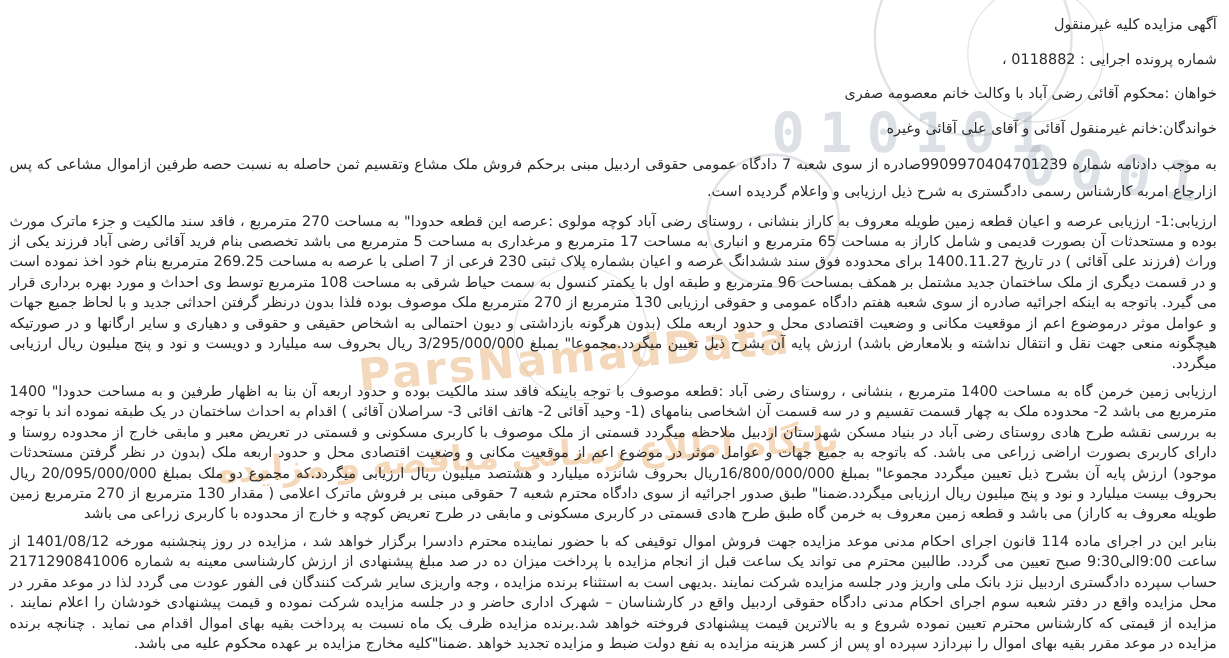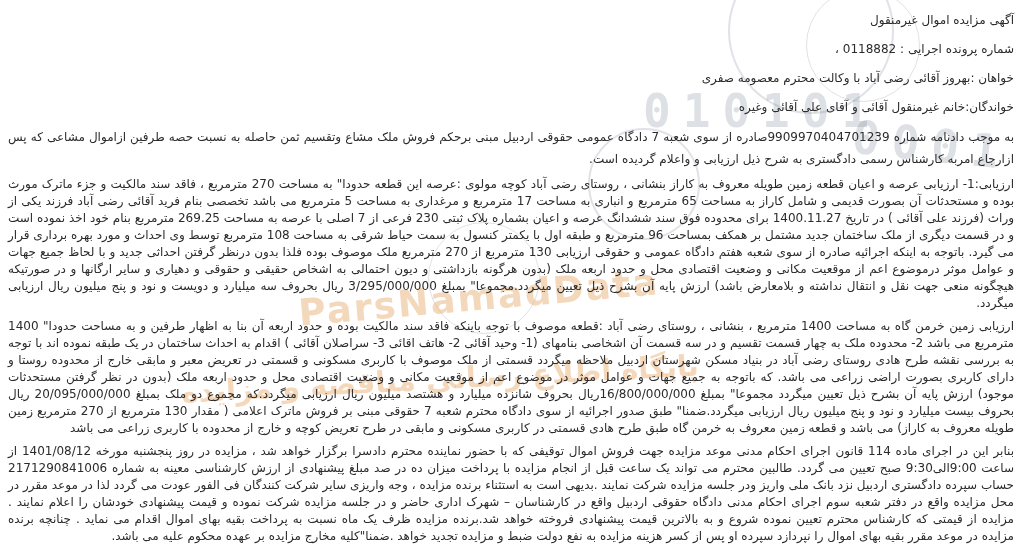--- a/index.html
+++ b/index.html
@@ -74,23 +74,23 @@
   <div class="wm wm-ring ring1"></div>
   <div class="wm wm-ring ring2"></div>
   <div class="wm wm-ring ring3"></div>
   <div class="wm wm-ring ring4"></div>
   <div class="wm wm-digits digits1" dir="ltr">010101</div>
   <div class="wm wm-digits digits2" dir="ltr">0001</div>
   <div class="wm wm-latin" dir="ltr">ParsNamadData</div>
   <div class="wm wm-fa">پایگاه اطلاع رسانی مناقصه و مزایده</div>
 
   <div class="doc">
-    <h1 class="hline">آگهی مزایده اموال غیرمنقول</h1>
+    <h1 class="hline">آگهی مزایده کلیه غیرمنقول</h1>
     <div class="hline">شماره پرونده اجرایی : 0118882 ،</div>
-    <div class="hline">خواهان :بهروز آقائی رضی آباد  با وکالت محترم معصومه صفری</div>
+    <div class="hline">خواهان :محکوم آقائی رضی آباد  با وکالت خانم معصومه صفری</div>
     <div class="hline">خواندگان:خانم غیرمنقول آقائی و آقای علی آقائی وغیره</div>
 
     <p class="para intro">به موجب دادنامه شماره 9909970404701239صادره از سوی  شعبه 7 دادگاه عمومی حقوقی اردبیل مبنی برحکم فروش ملک مشاع وتقسیم ثمن حاصله به نسبت حصه طرفین ازاموال مشاعی که پس ازارجاع امربه کارشناس رسمی دادگستری به شرح ذیل ارزیابی و واعلام گردیده است.</p>
     <p class="para">ارزیابی:1- ارزیابی عرصه و اعیان قطعه زمین طویله معروف به کاراز بنشانی ، روستای رضی آباد کوچه مولوی :عرصه این قطعه حدودا" به مساحت 270 مترمربع ، فاقد سند مالکیت و جزء ماترک مورث بوده و مستحدثات آن بصورت قدیمی و شامل کاراز به مساحت 65 مترمربع و انباری به مساحت 17 مترمربع و مرغداری به مساحت 5 مترمربع می باشد تخصصی بنام فرید آقائی رضی آباد فرزند یکی از وراث (فرزند علی آقائی ) در تاریخ 1400.11.27 برای محدوده فوق سند ششدانگ عرصه و اعیان بشماره پلاک ثبتی 230 فرعی از 7 اصلی با عرصه به مساحت 269.25 مترمربع بنام خود اخذ نموده است و در قسمت دیگری از ملک ساختمان جدید مشتمل بر همکف بمساحت 96 مترمربع و طبقه اول با یکمتر کنسول به سمت حیاط شرقی به مساحت 108 مترمربع توسط وی احداث و مورد بهره برداری قرار می گیرد. باتوجه به اینکه اجرائیه صادره از سوی شعبه هفتم دادگاه عمومی و حقوقی ارزیابی 130 مترمربع از 270 مترمربع ملک موصوف بوده فلذا بدون درنظر گرفتن احداثی جدید و با لحاظ جمیع جهات و عوامل موثر درموضوع اعم از موقعیت مکانی و وضعیت اقتصادی محل و حدود اربعه ملک (بدون هرگونه بازداشتی و دیون احتمالی به اشخاص حقیقی و حقوقی و دهیاری و سایر ارگانها و در صورتیکه هیچگونه منعی جهت نقل و انتقال نداشته و بلامعارض باشد) ارزش پایه آن بشرح ذیل تعیین میگردد.مجموعا" بمبلغ  3/295/000/000 ریال بحروف سه میلیارد و دویست و نود و پنج میلیون ریال ارزیابی میگردد.</p>
     <p class="para">ارزیابی زمین خرمن گاه به مساحت 1400 مترمربع ، بنشانی ، روستای رضی آباد :قطعه موصوف با توجه باینکه فاقد سند مالکیت بوده و حدود اربعه آن بنا به اظهار طرفین و به مساحت حدودا" 1400 مترمربع می باشد 2- محدوده ملک به چهار قسمت تقسیم و در سه قسمت آن اشخاصی بنامهای (1- وحید آقائی 2- هاتف اقائی 3- سراصلان آقائی ) اقدام به احداث ساختمان در یک طبقه نموده اند با توجه به بررسی نقشه طرح هادی روستای رضی آباد در بنیاد مسکن شهرستان اردبیل ملاحظه میگردد قسمتی از ملک موصوف با کاربری مسکونی و قسمتی در تعریض معبر و مابقی خارج از محدوده روستا و دارای کاربری بصورت اراضی زراعی می باشد.  که باتوجه به جمیع جهات و عوامل موثر در موضوع اعم از موقعیت مکانی و وضعیت اقتصادی محل و حدود اربعه ملک (بدون در نظر گرفتن مستحدثات موجود) ارزش پایه آن بشرح ذیل تعیین میگردد مجموعا" بمبلغ 16/800/000/000ریال بحروف شانزده میلیارد و هشتصد میلیون ریال ارزیابی میگردد.که مجموع دو ملک بمبلغ 20/095/000/000 ریال بحروف بیست میلیارد و نود و پنج میلیون ریال ارزیابی میگردد.ضمنا" طبق صدور اجرائیه از سوی دادگاه محترم شعبه 7 حقوقی مبنی بر فروش ماترک اعلامی ( مقدار 130 مترمربع از 270 مترمربع زمین طویله معروف به کاراز) می باشد و قطعه زمین معروف به خرمن گاه طبق طرح هادی قسمتی در کاربری مسکونی و مابقی در طرح تعریض کوچه و خارج از محدوده با کاربری زراعی می باشد</p>
     <p class="para">بنابر این در اجرای ماده 114 قانون اجرای احکام مدنی موعد مزایده جهت فروش اموال توقیفی که با حضور نماینده محترم دادسرا برگزار خواهد شد ، مزایده در روز پنجشنبه مورخه 1401/08/12 از ساعت 9:00الی9:30 صبح تعیین می گردد. طالبین محترم می تواند یک ساعت قبل از انجام مزایده با پرداخت میزان ده در صد مبلغ پیشنهادی از ارزش کارشناسی معینه به شماره 2171290841006 حساب سپرده دادگستری اردبیل نزد بانک ملی واریز ودر جلسه مزایده شرکت نمایند .بدیهی است به استثناء برنده مزایده ، وجه واریزی سایر شرکت کنندگان فی الفور عودت می گردد لذا در موعد مقرر در محل مزایده واقع در دفتر شعبه سوم اجرای احکام مدنی دادگاه حقوقی اردبیل واقع در کارشناسان – شهرک اداری حاضر و در جلسه مزایده شرکت نموده و قیمت پیشنهادی خودشان را اعلام نمایند . مزایده از قیمتی که کارشناس محترم تعیین نموده شروع و به بالاترین قیمت پیشنهادی فروخته خواهد شد.برنده مزایده ظرف یک ماه نسبت به پرداخت بقیه بهای اموال اقدام می نماید . چنانچه برنده مزایده در موعد مقرر بقیه بهای اموال را نپردازد سپرده او پس از کسر هزینه مزایده به نفع دولت ضبط و مزایده تجدید خواهد .ضمنا"کلیه مخارج مزایده بر عهده محکوم علیه می باشد.</p>
 
     <div class="signature">مدیر دفتر شعبه سوم اجرای احکام مدنی اردبیل - علی اصغر جهدی</div>
   </div>
 </div>

